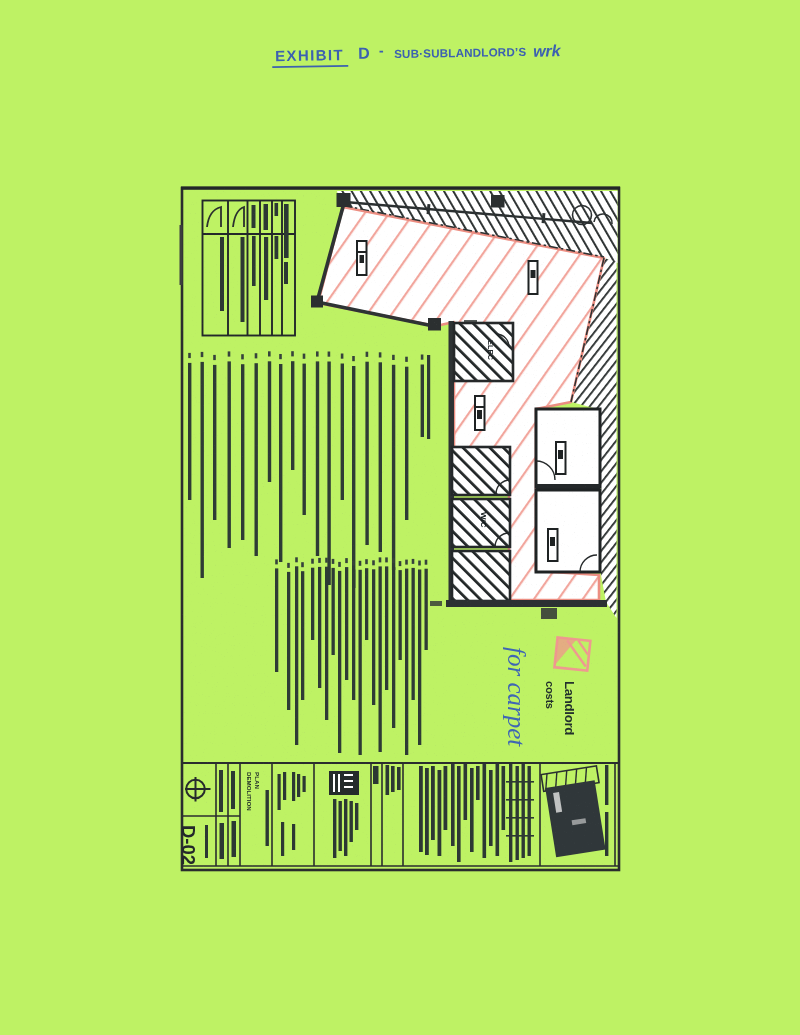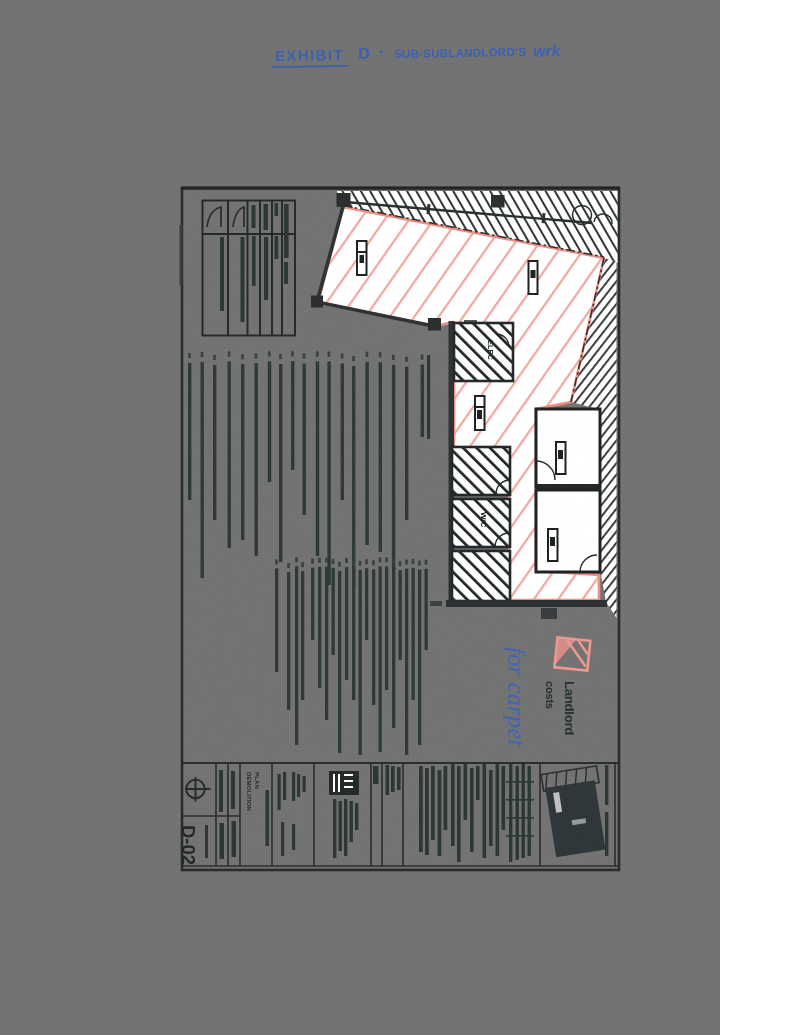--- a/index.html
+++ b/index.html
@@ -1,16 +1,16 @@
 <!DOCTYPE html>
 <html><head>
 <meta charset="utf-8">
 <style>
   html,body{margin:0;padding:0;background:#ffffff;}
-  .page{position:relative;width:720px;height:1035px;background:#737373;overflow:hidden;
+  .page{position:relative;width:800px;height:1035px;background:#bef264;overflow:hidden;
         font-family:"Liberation Sans", sans-serif;}
 </style>
 </head>
 <body>
 <div class="page">
 <svg width="800" height="1035" viewBox="0 0 800 1035">
 <defs>
   <pattern id="hatchTop" patternUnits="userSpaceOnUse" width="8" height="8" patternTransform="rotate(-30)">
     <rect width="8" height="8" fill="#ffffff"></rect>
     <rect x="0" y="0" width="1.9" height="8" fill="#272c2c"></rect>

